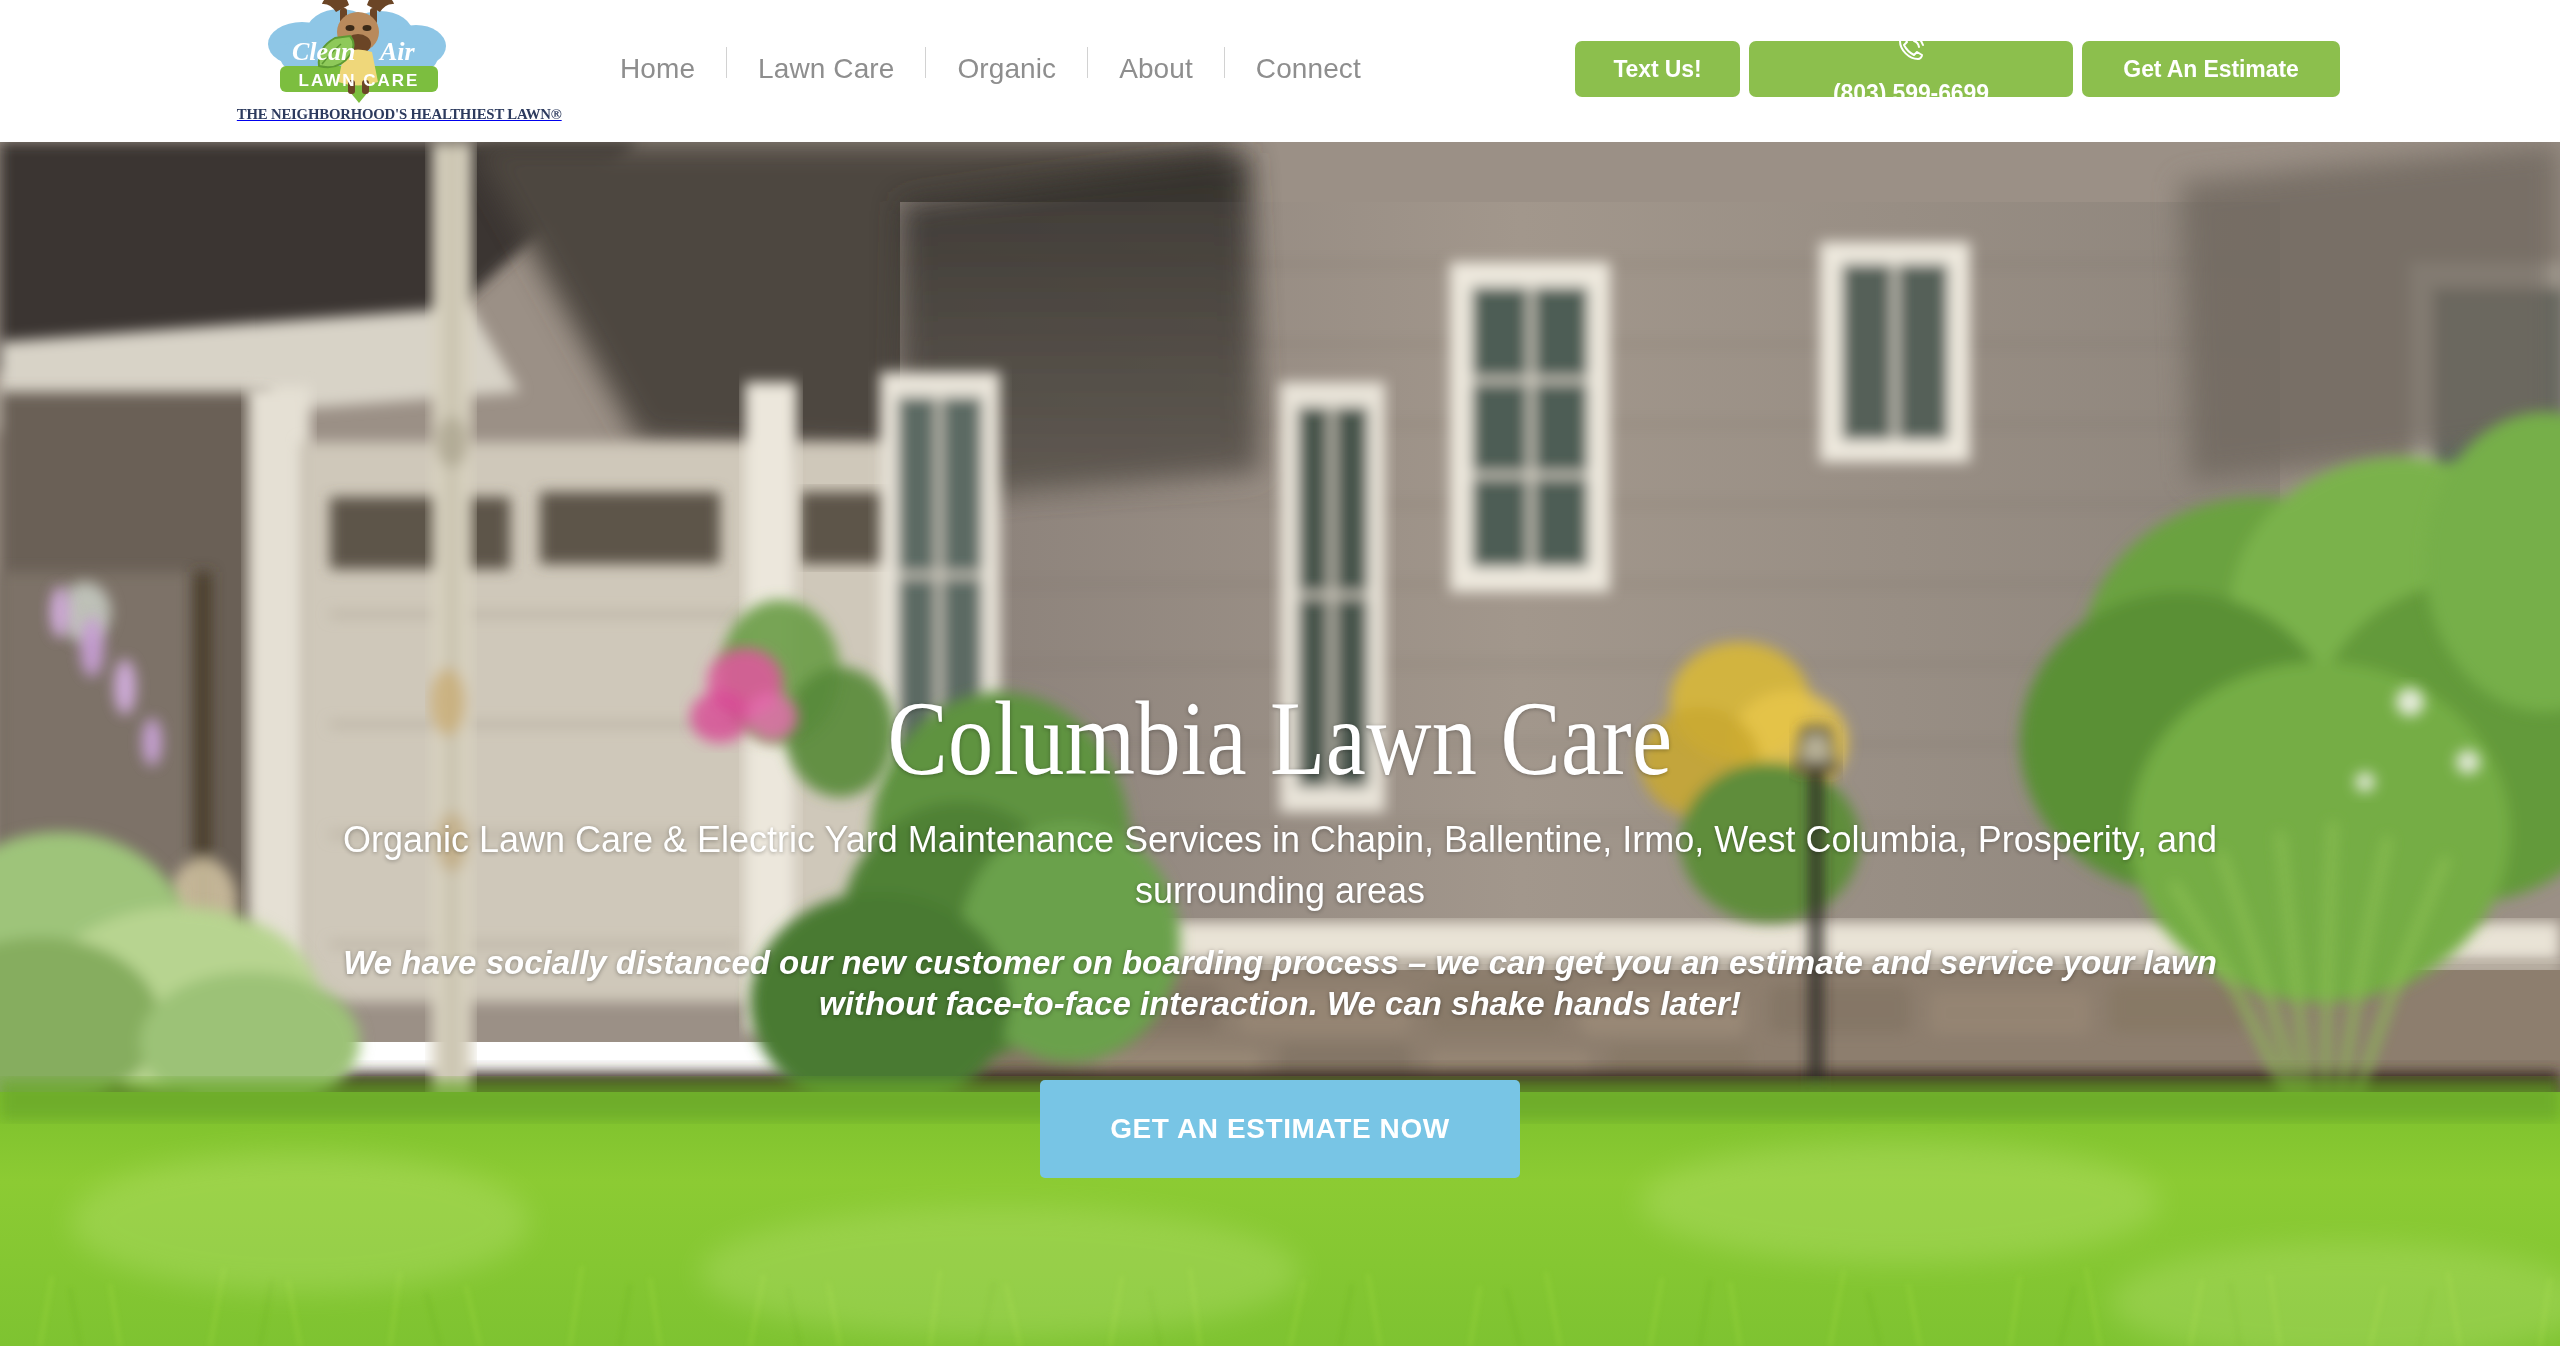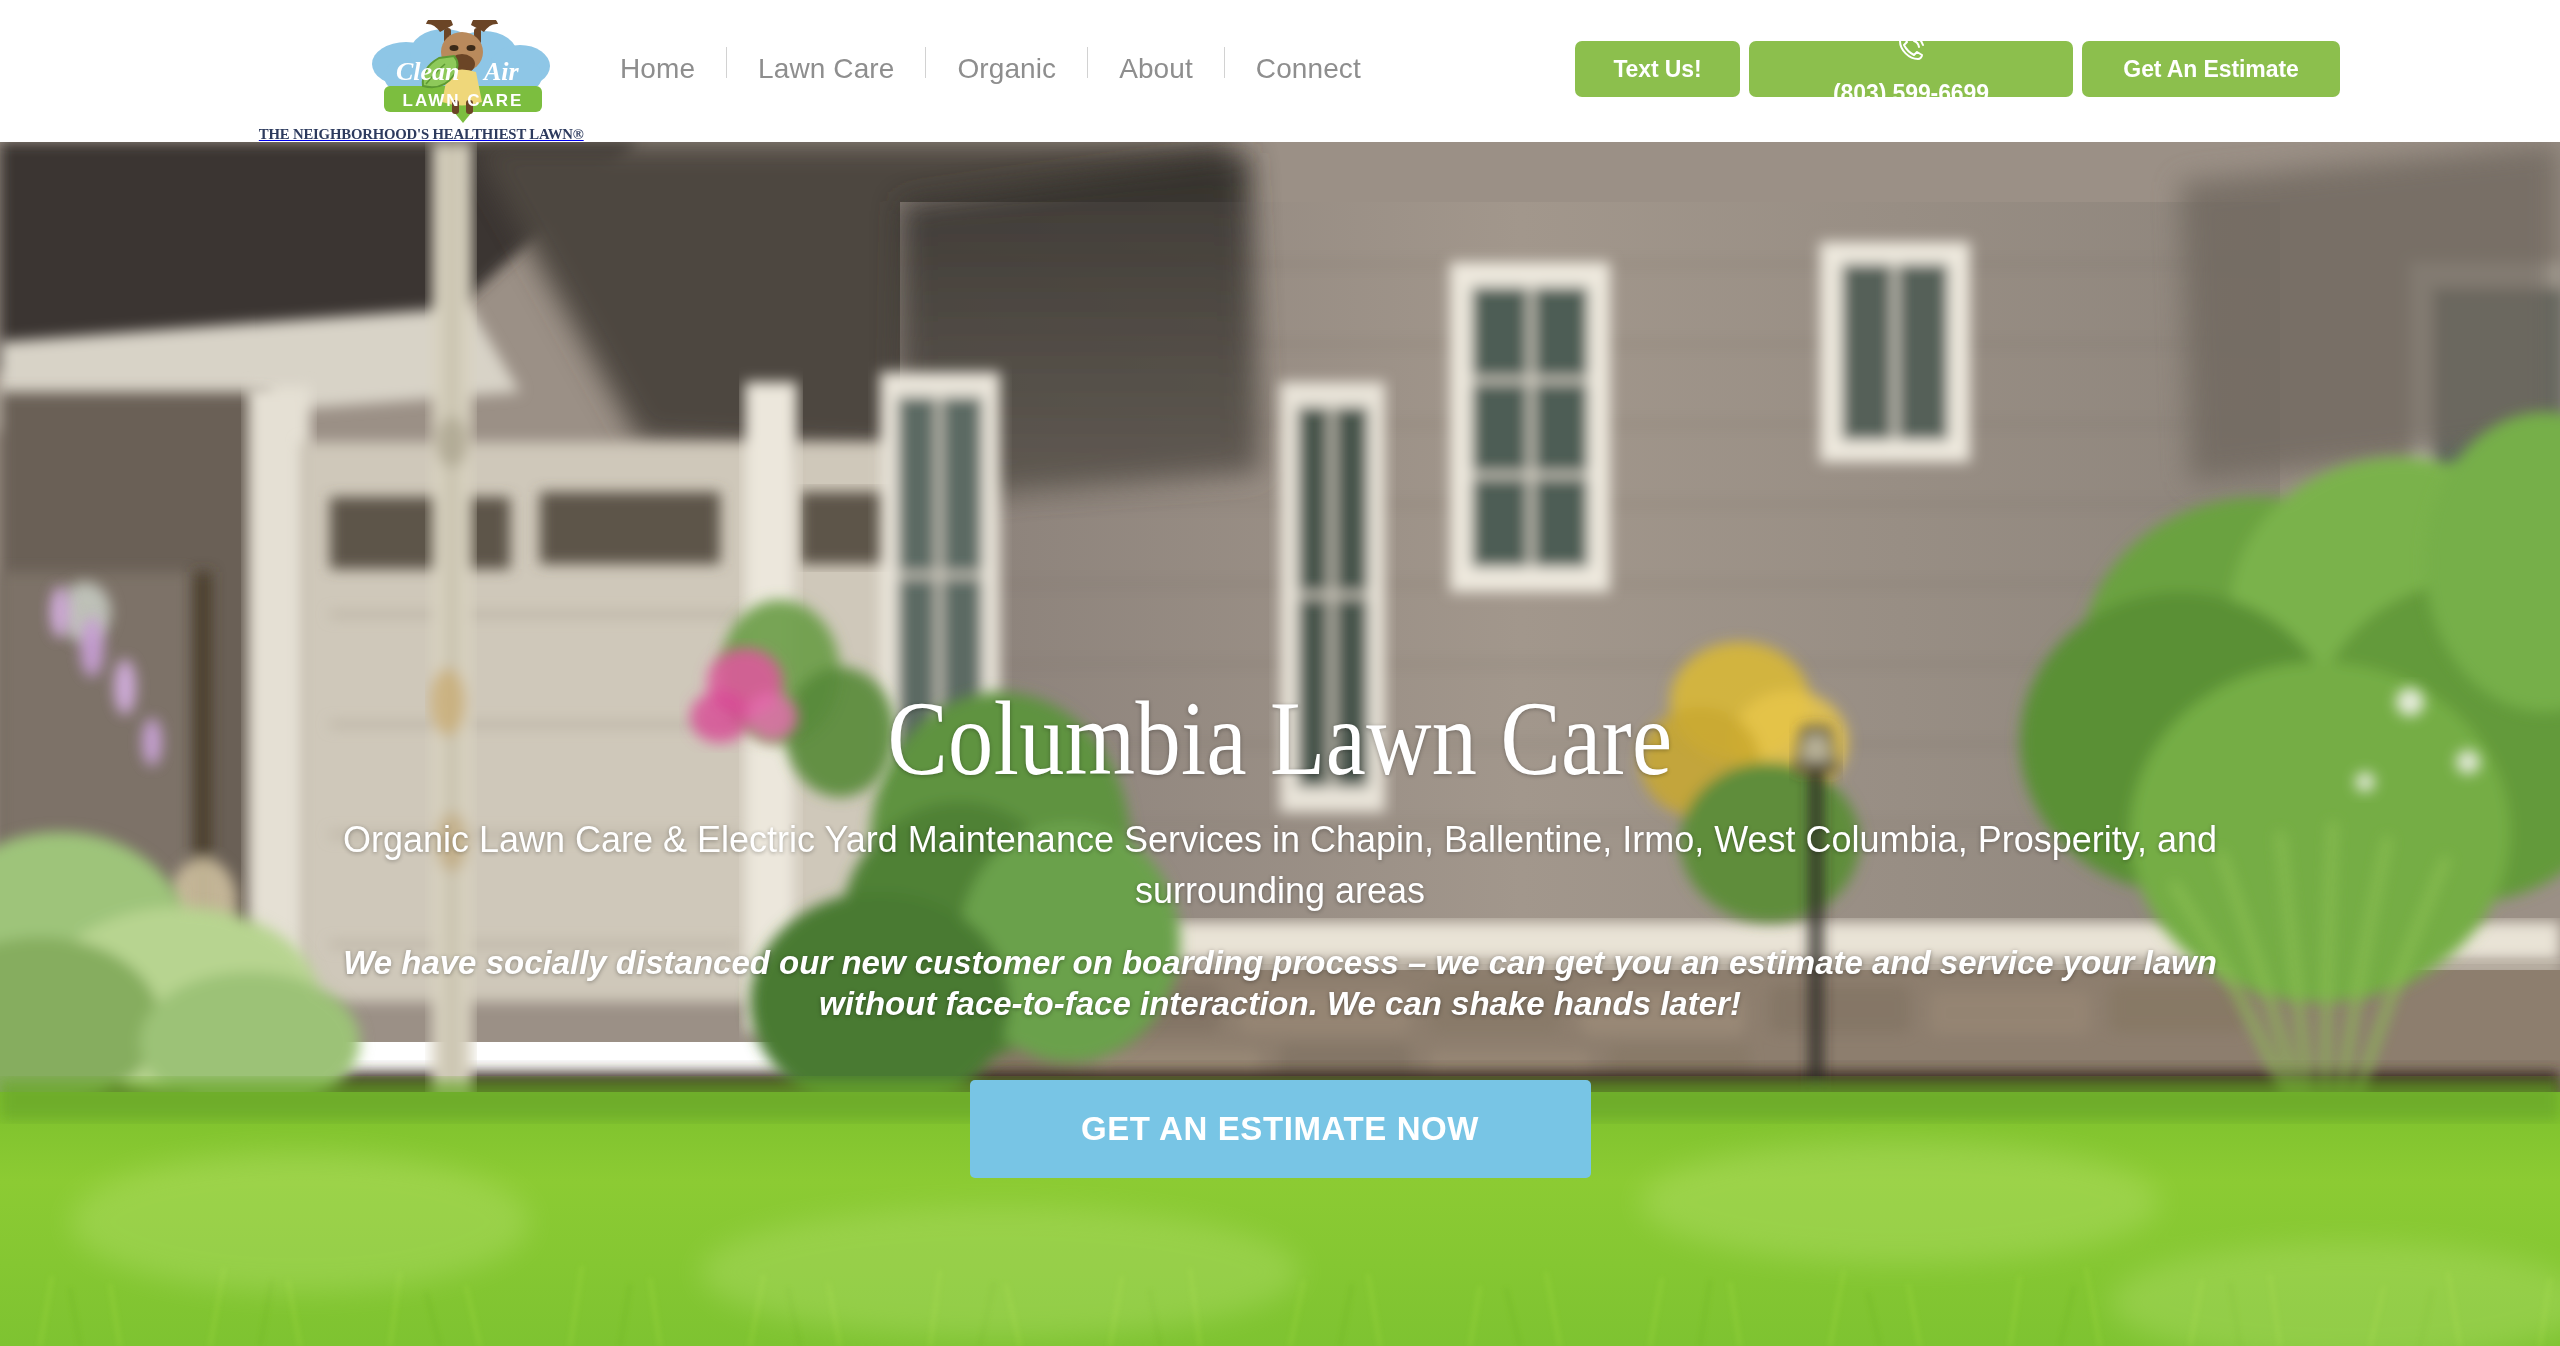--- a/index.html
+++ b/index.html
@@ -19,29 +19,29 @@
     height: 142px;
     background: #ffffff;
     display: flex;
     align-items: center;
     z-index: 30;
   }
 
   
   .logo-block {
     position: absolute;
-    left: 268px;
+    left: 240px;
     top: 0px;
     width: 312px;
     height: 142px;
     display: flex;
     flex-direction: column;
-    align-items: flex-end;
+    align-items: flex-start;
     justify-content: flex-start;
-    padding-top: 20px;
+    padding-top: 0;
   }
   .logo-mark {
     position: relative;
     width: 236px;
     height: 108px;
   }
   .logo-mark svg { display: block; width: 236px; height: 108px; }
   .logo-tagline {
     margin-top: -2px;
     font-family: "Liberation Serif", serif;
@@ -175,24 +175,24 @@
     left: 0;
     width: 2560px;
     display: flex;
     justify-content: center;
   }
   .hero-cta {
     background: #78c5e5;
     border: none;
     border-radius: 5px;
     color: #ffffff;
-    font-size: 33px;
+    font-size: 28px;
     font-weight: bold;
     letter-spacing: 0.6px;
-    width: 621px;
+    width: 480px;
     height: 98px;
     cursor: pointer;
     font-family: "Liberation Sans", sans-serif;
     display: flex;
     align-items: center;
     justify-content: center;
   }
 </style>
 </head>
 <body>

